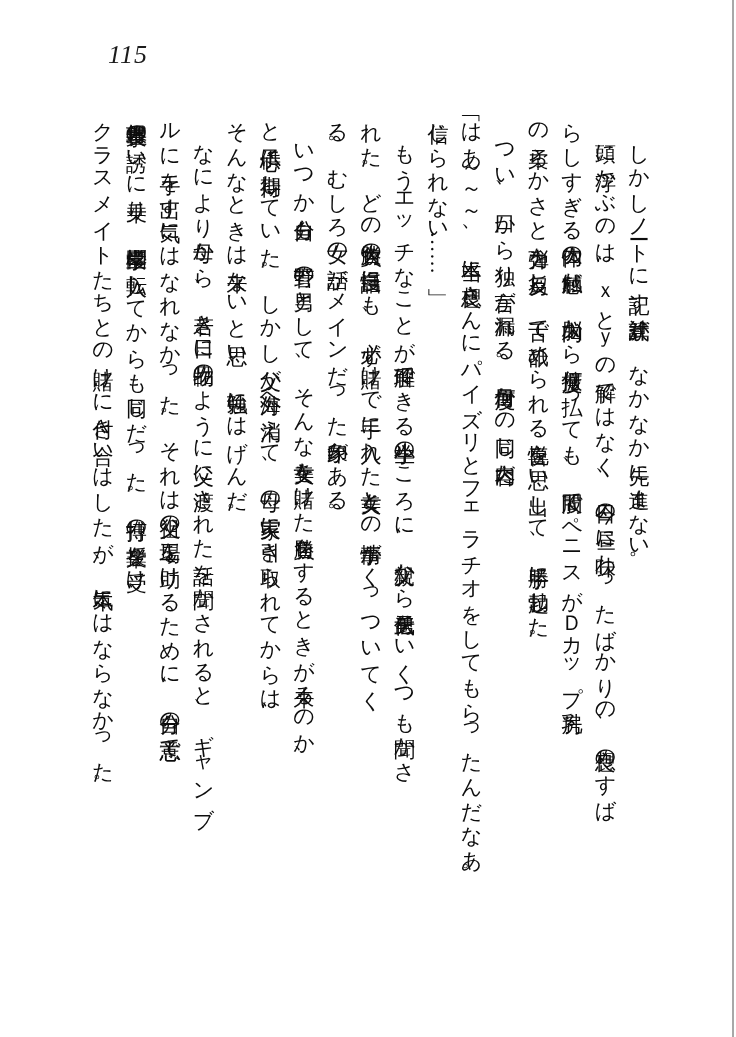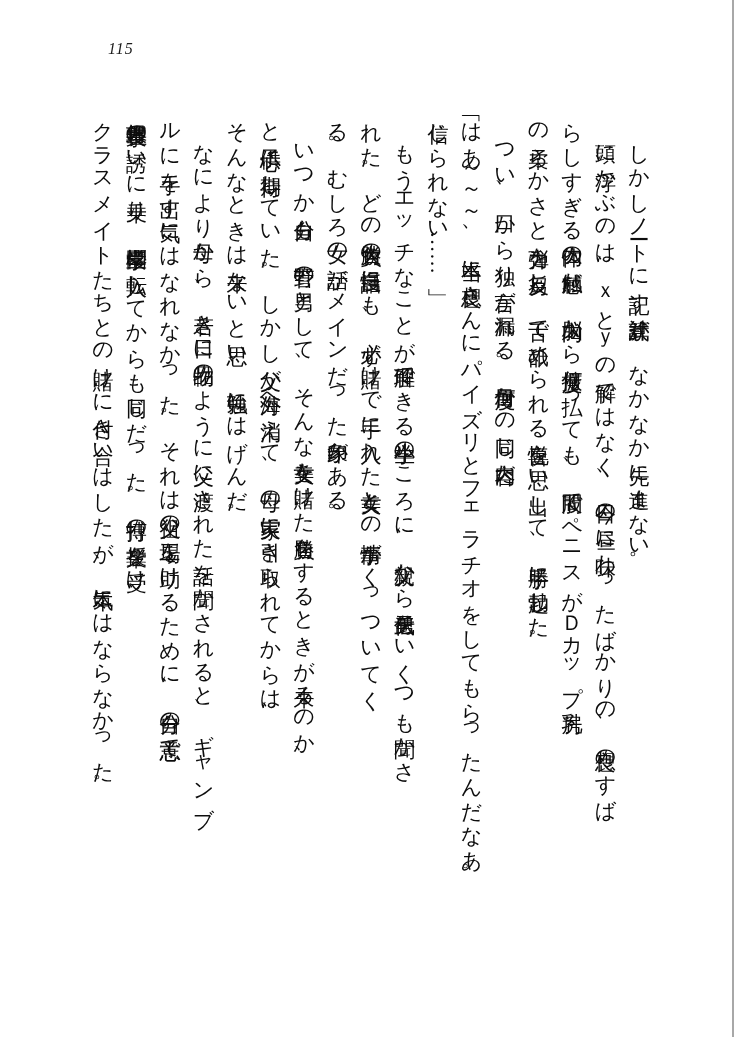--- a/index.html
+++ b/index.html
@@ -12,21 +12,21 @@
     width: 736px;
     height: 1037px;
     background: #ffffff;
     overflow: hidden;
     font-family: "Liberation Serif", "DejaVu Serif", serif;
   }
   .page-number {
     position: absolute;
     top: 40px;
     left: 108px;
-    font-size: 16px;
+    font-size: 26px;
     font-style: italic;
     color: #1c1c1c;
     letter-spacing: 1px;
   }
   .text-block {
     position: absolute;
     top: 108px;
     right: 81px;
     height: 832px;
     writing-mode: vertical-rl;

